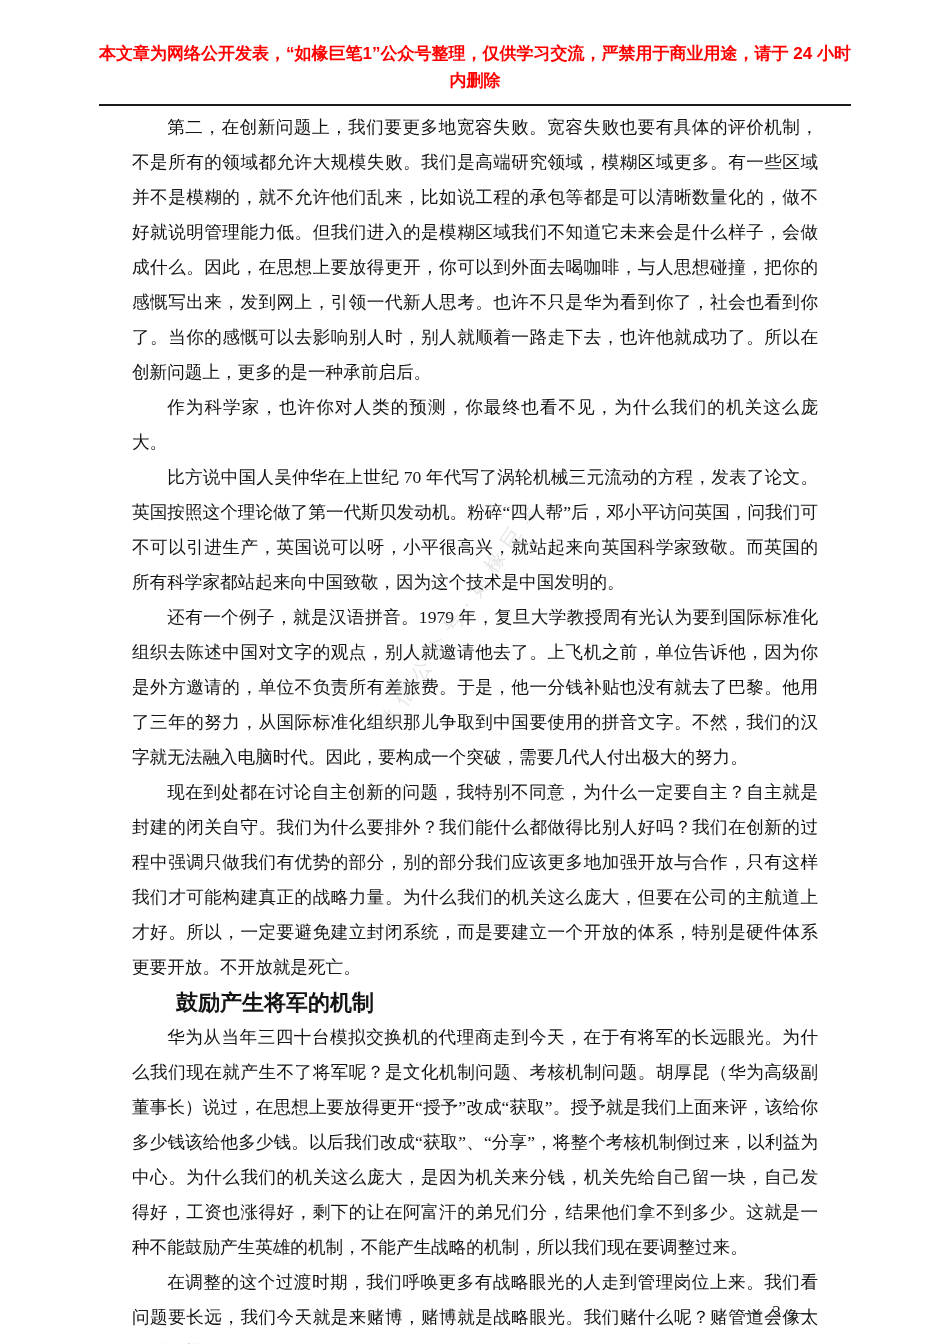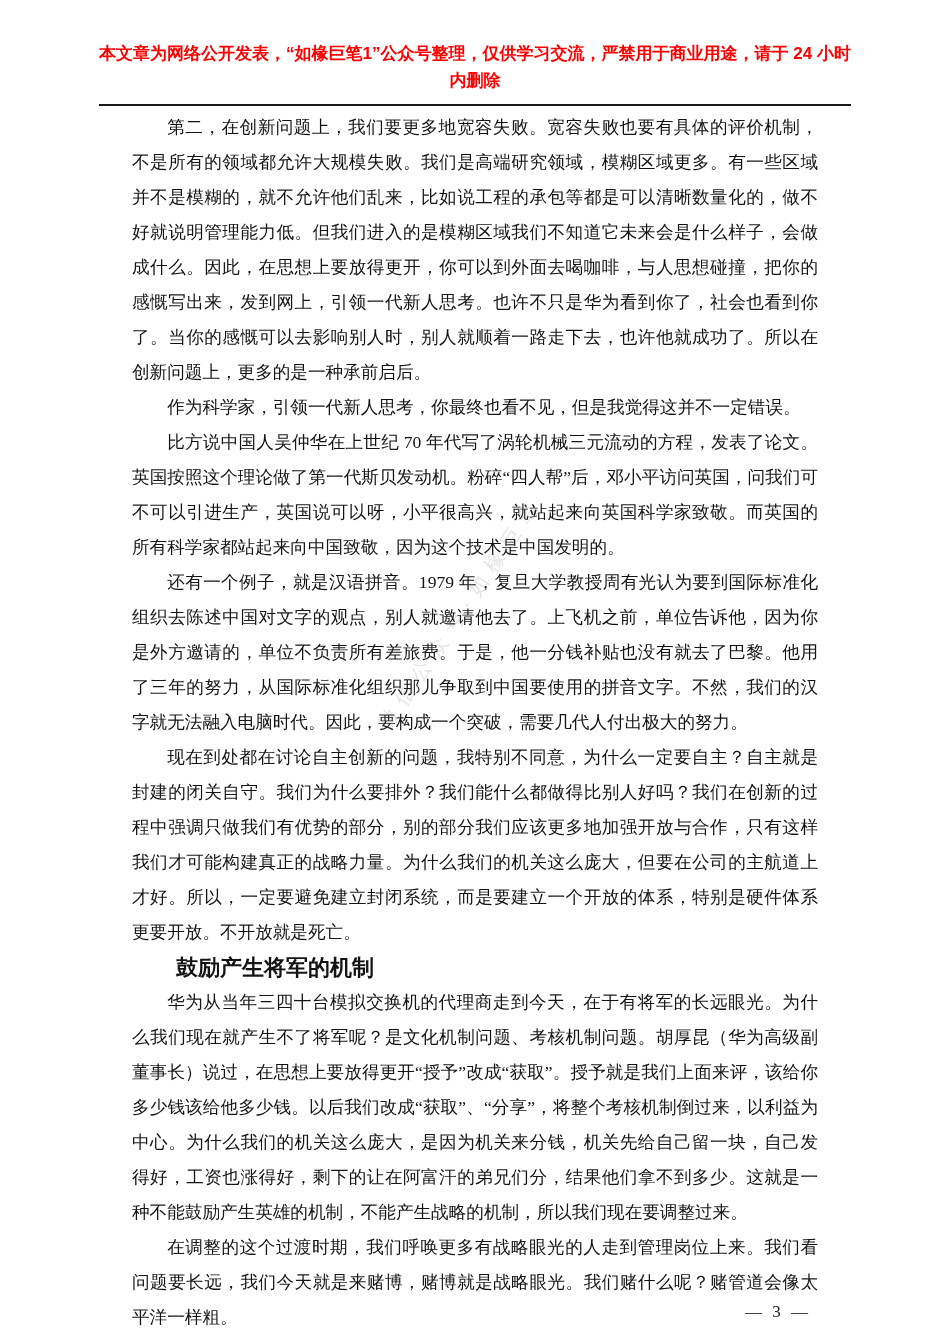--- a/index.html
+++ b/index.html
@@ -79,21 +79,21 @@
 <body>
 
 <div class="page">
 
   <div class="doc-header">
     <div class="notice">本文章为网络公开发表，“如椽巨笔1”公众号整理，仅供学习交流，严禁用于商业用途，请于 24 小时内删除</div>
   </div>
 
   <div class="doc-body">
     <p>第二，在创新问题上，我们要更多地宽容失败。宽容失败也要有具体的评价机制，不是所有的领域都允许大规模失败。我们是高端研究领域，模糊区域更多。有一些区域并不是模糊的，就不允许他们乱来，比如说工程的承包等都是可以清晰数量化的，做不好就说明管理能力低。但我们进入的是模糊区域我们不知道它未来会是什么样子，会做成什么。因此，在思想上要放得更开，你可以到外面去喝咖啡，与人思想碰撞，把你的感慨写出来，发到网上，引领一代新人思考。也许不只是华为看到你了，社会也看到你了。当你的感慨可以去影响别人时，别人就顺着一路走下去，也许他就成功了。所以在创新问题上，更多的是一种承前启后。</p>
-    <p>作为科学家，引领一代新人思考，你最终也看不见，但是我觉得这并不一定错误。</p>
+    <p>作为科学家，也许你对人类的预测，你最终也看不见，为什么我们的机关这么庞大。</p>
     <p>比方说中国人吴仲华在上世纪 70 年代写了涡轮机械三元流动的方程，发表了论文。英国按照这个理论做了第一代斯贝发动机。粉碎“四人帮”后，邓小平访问英国，问我们可不可以引进生产，英国说可以呀，小平很高兴，就站起来向英国科学家致敬。而英国的所有科学家都站起来向中国致敬，因为这个技术是中国发明的。</p>
     <p>还有一个例子，就是汉语拼音。1979 年，复旦大学教授周有光认为要到国际标准化组织去陈述中国对文字的观点，别人就邀请他去了。上飞机之前，单位告诉他，因为你是外方邀请的，单位不负责所有差旅费。于是，他一分钱补贴也没有就去了巴黎。他用了三年的努力，从国际标准化组织那儿争取到中国要使用的拼音文字。不然，我们的汉字就无法融入电脑时代。因此，要构成一个突破，需要几代人付出极大的努力。</p>
     <p>现在到处都在讨论自主创新的问题，我特别不同意，为什么一定要自主？自主就是封建的闭关自守。我们为什么要排外？我们能什么都做得比别人好吗？我们在创新的过程中强调只做我们有优势的部分，别的部分我们应该更多地加强开放与合作，只有这样我们才可能构建真正的战略力量。为什么我们的机关这么庞大，但要在公司的主航道上才好。所以，一定要避免建立封闭系统，而是要建立一个开放的体系，特别是硬件体系更要开放。不开放就是死亡。</p>
     <h3>鼓励产生将军的机制</h3>
     <p>华为从当年三四十台模拟交换机的代理商走到今天，在于有将军的长远眼光。为什么我们现在就产生不了将军呢？是文化机制问题、考核机制问题。胡厚昆（华为高级副董事长）说过，在思想上要放得更开“授予”改成“获取”。授予就是我们上面来评，该给你多少钱该给他多少钱。以后我们改成“获取”、“分享”，将整个考核机制倒过来，以利益为中心。为什么我们的机关这么庞大，是因为机关来分钱，机关先给自己留一块，自己发得好，工资也涨得好，剩下的让在阿富汗的弟兄们分，结果他们拿不到多少。这就是一种不能鼓励产生英雄的机制，不能产生战略的机制，所以我们现在要调整过来。</p>
     <p>在调整的这个过渡时期，我们呼唤更多有战略眼光的人走到管理岗位上来。我们看问题要长远，我们今天就是来赌博，赌博就是战略眼光。我们赌什么呢？赌管道会像太平洋一样粗。</p>
   </div>
 
   <div class="watermark">微信公众号·如椽巨笔</div>
 

